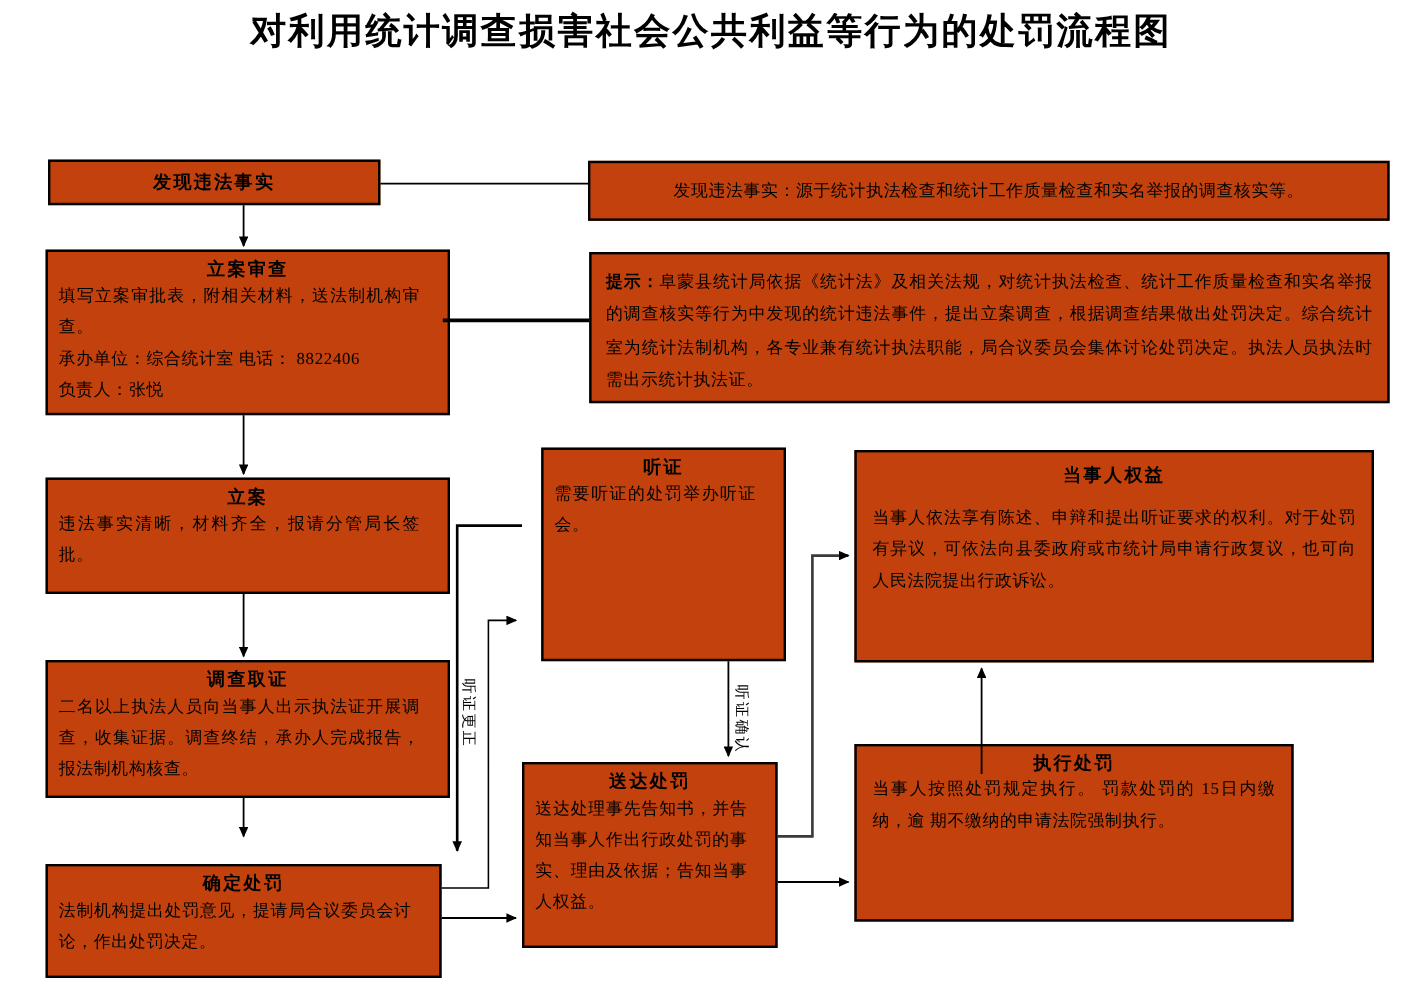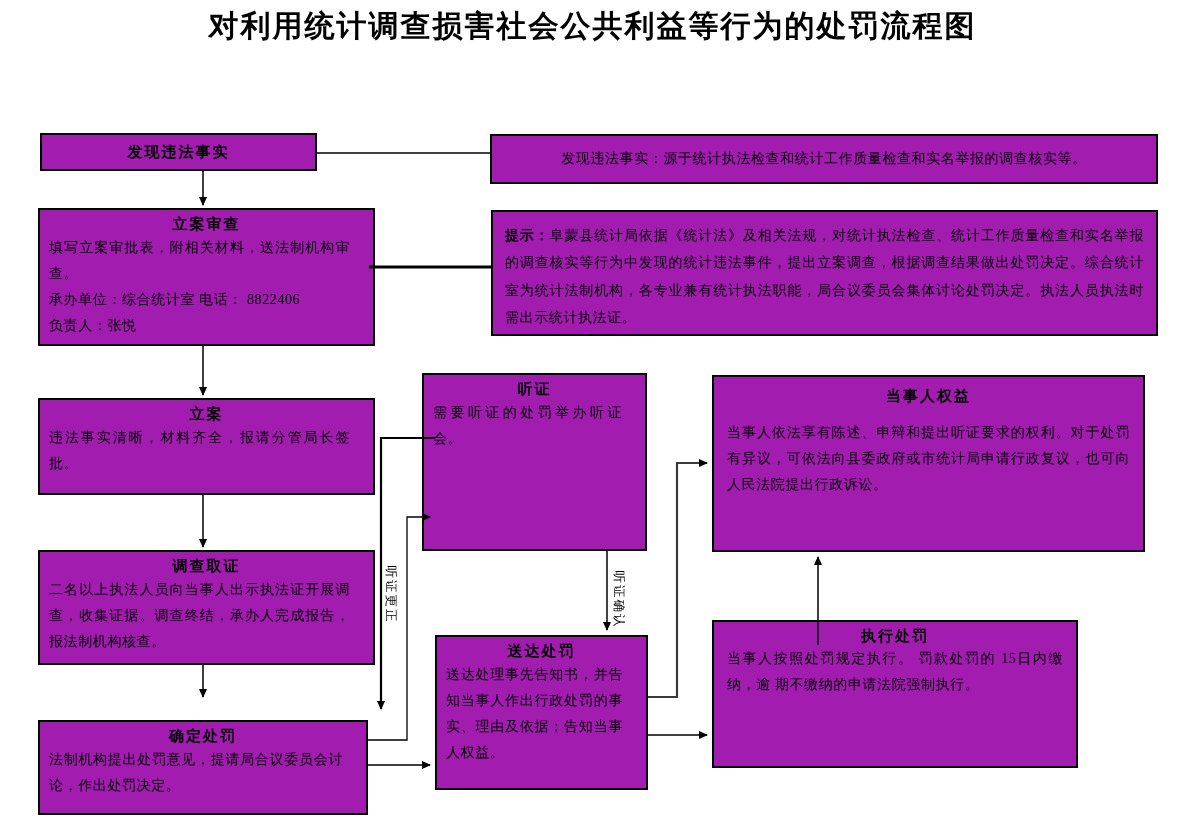--- a/index.html
+++ b/index.html
@@ -17,21 +17,21 @@
     position:absolute;
     top:6px; left:0; width:100%;
     text-align:center;
     font-size:30px;
     font-weight:bold;
     letter-spacing:2px;
   }
   .fbox{
     position:absolute;
     border:2px solid #000;
-    background:#a21caf;
+    background:#c2410c;
     box-sizing:border-box;
   }
   .btitle{
     text-align:center;
     font-weight:bold;
     font-size:15px;
     letter-spacing:2px;
     margin-top:5px;
   }
   .btext{
@@ -103,21 +103,21 @@
     <div class="tip-text">
       <span class="bold-inline">提示：</span><span>阜蒙县统计局依据《统计法》及相关法规，对统计执法检查、统计工作质量检查和实名举报的调查核实等行为中发现的统计违法事件，提出立案调查，根据调查结果做出处罚决定。综合统计室为统计法制机构，各专业兼有统计执法职能，局合议委员会集体讨论处罚决定。执法人员执法时需出示统计执法证。</span>
     </div>
   </div>
 
   <div class="fbox" style="left:38px; top:398px; width:337px; height:97px;">
     <div class="btitle">立案</div>
     <div class="btext">违法事实清晰，材料齐全，报请分管局长签批。</div>
   </div>
 
-  <div class="fbox" style="left:422px; top:373px; width:225px; height:178px;">
+  <div class="fbox" style="left:451px; top:373px; width:204px; height:178px;">
     <div class="btitle">听证</div>
     <div class="btext">
       <div>需要听证的处罚举办听证会。</div>
     </div>
   </div>
 
   <div class="fbox" style="left:712px; top:375px; width:433px; height:177px;">
     <div class="btitle" style="margin-top:10px;">当事人权益</div>
     <div class="btext" style="margin-top:14px; padding:0 13px;">当事人依法享有陈述、申辩和提出听证要求的权利。对于处罚有异议，可依法向县委政府或市统计局申请行政复议，也可向人民法院提出行政诉讼。</div>
   </div>

